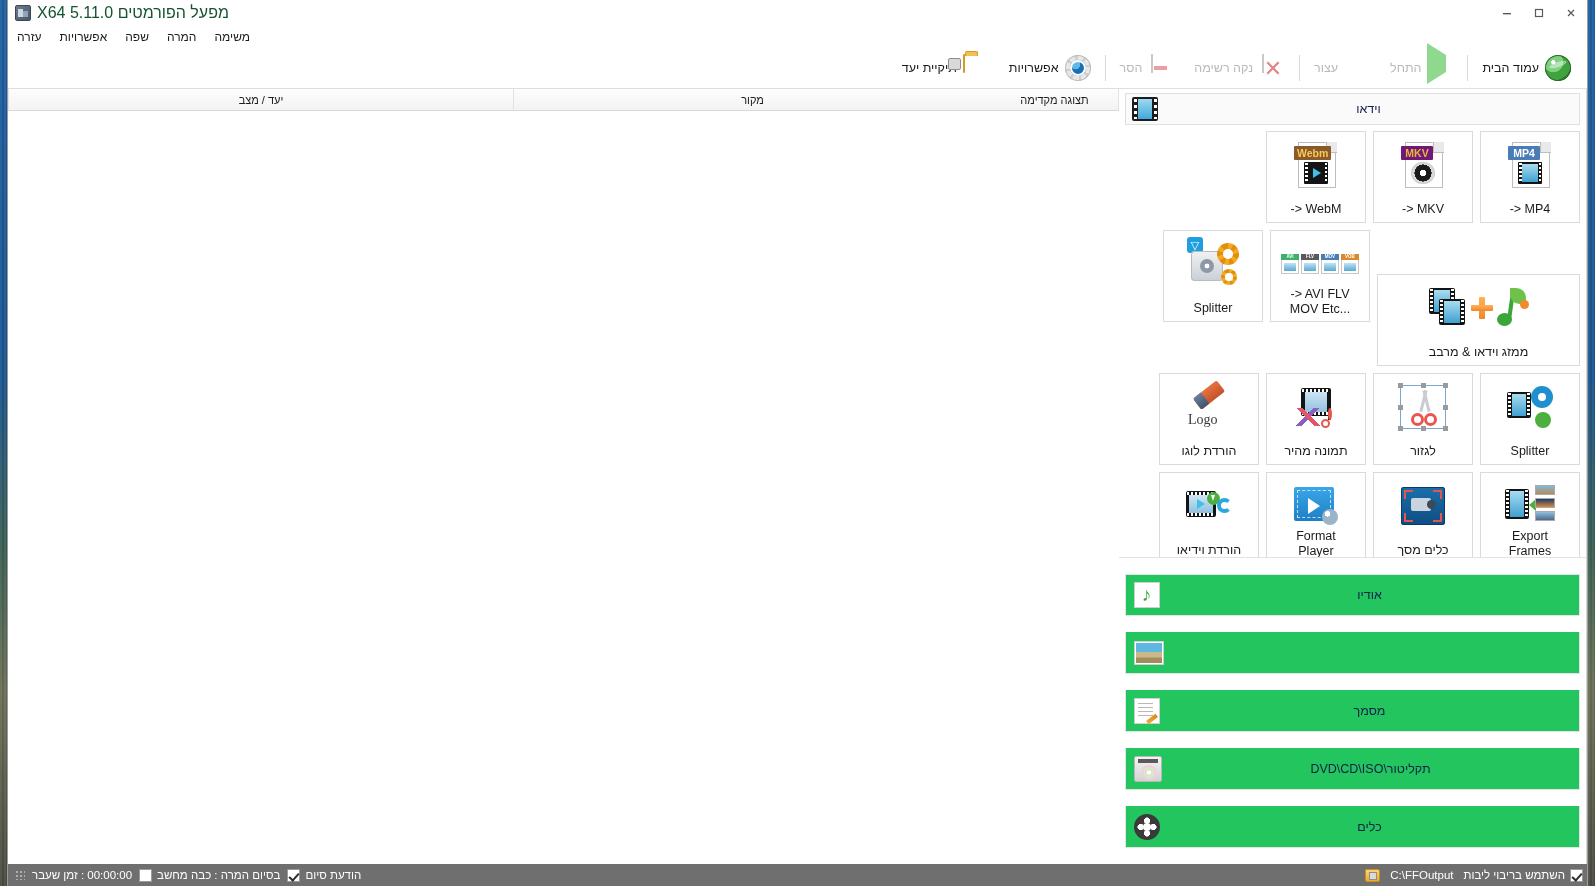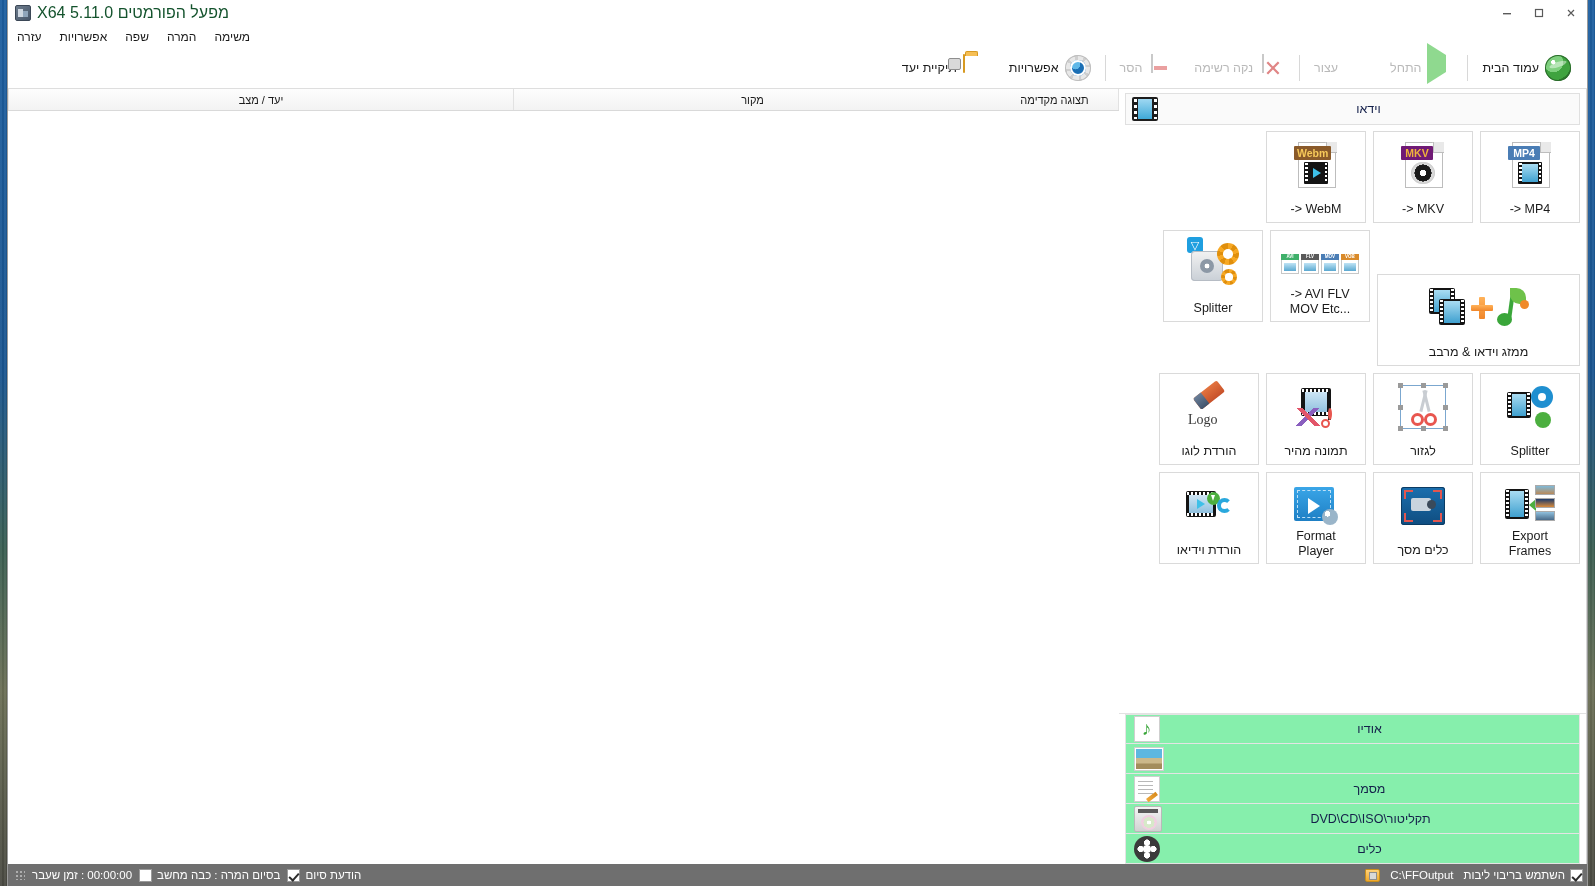--- a/index.html
+++ b/index.html
@@ -334,22 +334,22 @@
     border-top:5px solid transparent;border-bottom:5px solid transparent;}
   .dl-art .dn{position:absolute;right:12px;top:4px;width:13px;height:13px;border-radius:50%;background:#4caf3f;}
   .dl-art .dn::after{content:"";position:absolute;left:4px;top:3px;width:0;height:0;border-top:6px solid #fff;
     border-left:2.5px solid transparent;border-right:2.5px solid transparent;}
   .dl-art .rf{position:absolute;right:0;top:10px;width:15px;height:15px;border-radius:50%;
     border:4px solid #2aa8dd; border-right-color: transparent;}
 
   
   .catlist { flex: none; border-top: 1px solid #e2e2e2; }
   .catrow {
-    height: 30px; margin: 0 6px; border: 1px solid #e4e4e4; border-top: none;
-    display: flex; align-items: center; background: #86efac; position: relative;
+    height: 42px; margin: 16px 6px; border: 1px solid #e4e4e4; border-top: none;
+    display: flex; align-items: center; background: #22c55e; position: relative;
   }
   .catrow:first-child { border-top: 1px solid #e4e4e4; }
   .catrow .cat-label { flex: 1; text-align: center; font-size: 12.5px; color: #14204a; direction: rtl; }
   .catrow .cat-ico { margin-left: 8px; }
 
   .ci-audio{width:26px;height:26px;background:#fff;border:1px solid #cfcfcf;position:relative;}
   .ci-audio::after{content:"♪";position:absolute;left:7px;top:1px;font-size:19px;color:#3aa63a;}
   .ci-image{width:30px;height:24px;background:#fff;border:1px solid #cfcfcf;padding:1px;}
   .ci-image i{display:block;width:100%;height:100%;
     background:linear-gradient(180deg,#5db7e0 0 45%,#cbb88a 46% 72%,#a38d5c 73% 100%);}

